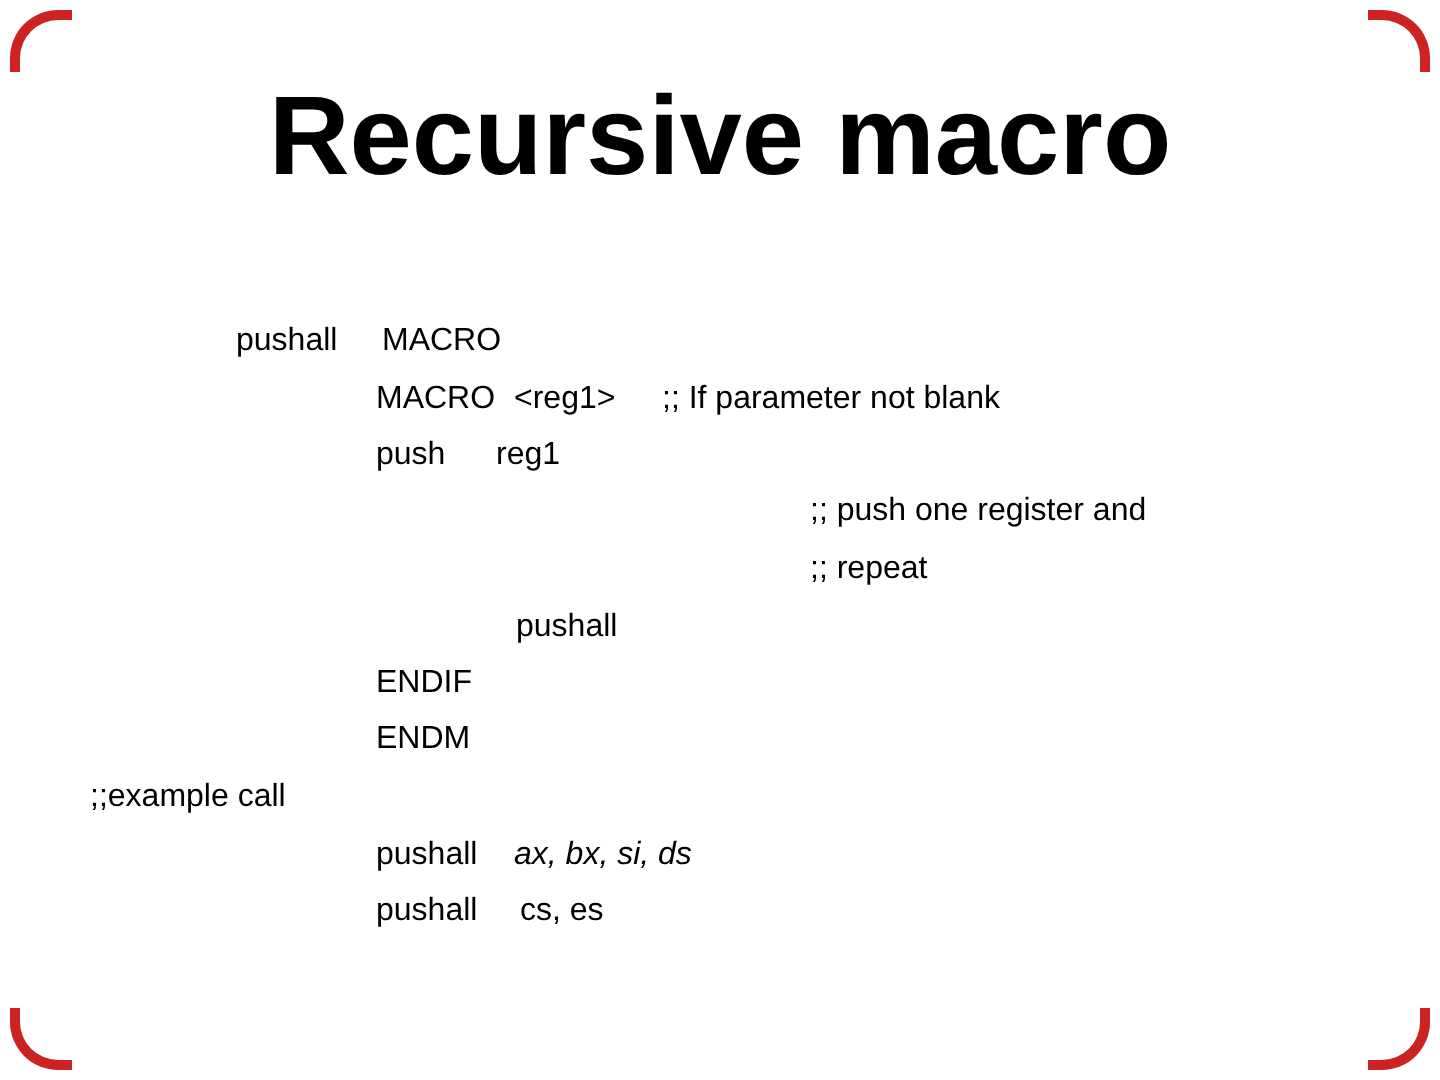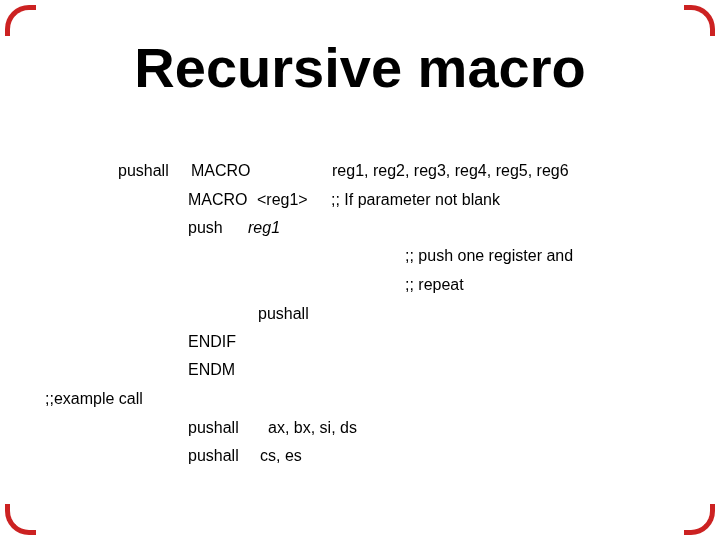--- a/index.html
+++ b/index.html
@@ -71,30 +71,29 @@
   <div class="corner tr"></div>
   <div class="corner bl"></div>
   <div class="corner br"></div>
 
   <div class="slide-title">Recursive macro</div>
 
   <div class="code-block">
       <div class="code-line" style="top: 163px;">
         <span class="code-seg" style="left: 118px;">pushall</span>
         <span class="code-seg" style="left: 171px; margin-left: 20px;">MACRO</span>
-        <span class="code-seg" style="left: 332px;">reg1, reg2, reg3, reg4, reg5, reg6</span>
       </div>
       <div class="code-line" style="top: 192px;">
         <span class="code-seg" style="left: 188px;">MACRO</span>
         <span class="code-seg" style="left: 257px; text-align: right;">&lt;reg1&gt;</span>
         <span class="code-seg" style="left: 331px;">;; If parameter not blank</span>
       </div>
       <div class="code-line" style="top: 220px;">
         <span class="code-seg" style="left: 188px;">push</span>
-        <span class="code-seg" style="left: 248px; font-style: italic;">reg1</span>
+        <span class="code-seg" style="left: 248px;">reg1</span>
       </div>
       <div class="code-line" style="top: 248px;">
         <span class="code-seg" style="left: 405px;">;; push one register and</span>
       </div>
       <div class="code-line" style="top: 277px;">
         <span class="code-seg" style="left: 405px;">;; repeat</span>
       </div>
       <div class="code-line" style="top: 306px;">
         <span class="code-seg" style="left: 258px;">pushall</span>
       </div>
@@ -102,20 +101,20 @@
         <span class="code-seg" style="left: 188px;">ENDIF</span>
       </div>
       <div class="code-line" style="top: 362px;">
         <span class="code-seg" style="left: 188px;">ENDM</span>
       </div>
       <div class="code-line" style="top: 391px;">
         <span class="code-seg" style="left: 45px;">;;example call</span>
       </div>
       <div class="code-line" style="top: 420px;">
         <span class="code-seg" style="left: 188px;">pushall</span>
-        <span class="code-seg" style="left: 268px;">ax, bx, si, ds</span>
+        <span class="code-seg" style="left: 257px; font-style: italic;">ax, bx, si, ds</span>
       </div>
       <div class="code-line" style="top: 448px;">
         <span class="code-seg" style="left: 188px;">pushall</span>
         <span class="code-seg" style="left: 260px;">cs, es</span>
       </div>
     </div>
 </div>
 
 </body></html>

